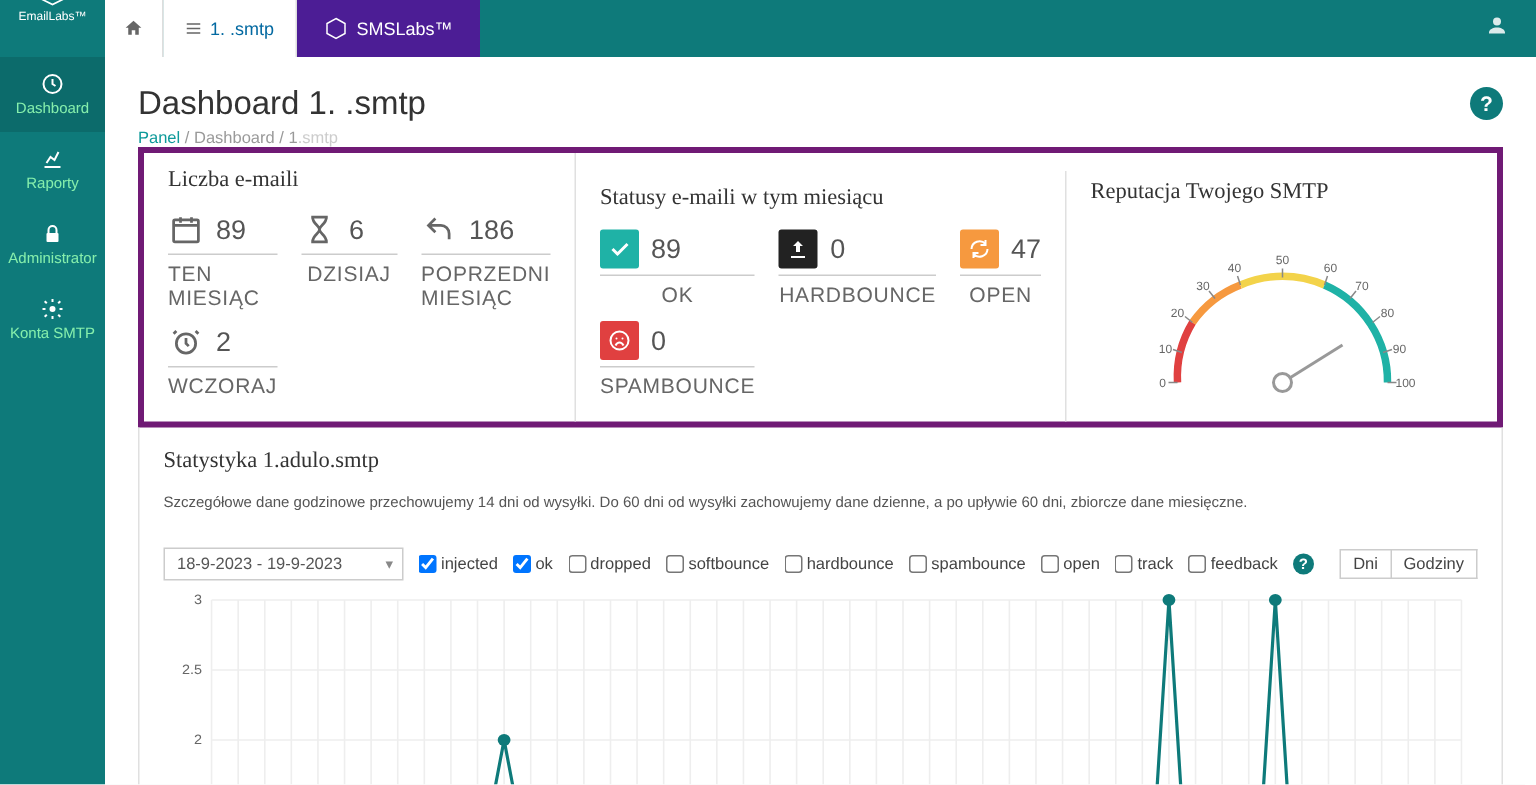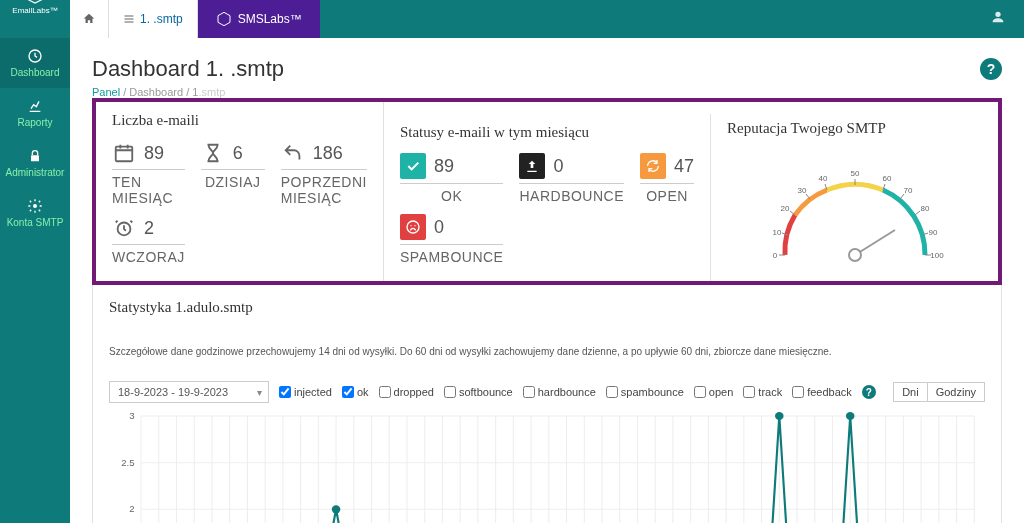--- a/index.html
+++ b/index.html
@@ -32,21 +32,21 @@
 .metric { display: flex; flex-direction: column; align-items: center; }
 .metric-top { display: flex; align-items: center; gap: 8px; border-bottom: 1px solid #ccc; padding-bottom: 4px; width: 100%; justify-content: flex-start; }
 .metric-icon { width: 24px; height: 24px; display: flex; align-items: center; justify-content: center; }
 .metric-icon svg { width: 22px; height: 22px; fill: #666; }
 .metric-box { width: 26px; height: 26px; display: flex; align-items: center; justify-content: center; border-radius: 2px; }
 .metric-box svg { width: 16px; height: 16px; fill: #fff; }
 .metric-num { font-size: 18px; color: #555; }
 .metric-label { font-size: 14px; color: #666; letter-spacing: 0.5px; margin-top: 4px; text-transform: uppercase; }
 .gauge-wrap { display: flex; justify-content: center; padding-top: 6px; }
 .stats-section { border: 1px solid #e0e0e0; border-top: none; padding: 14px 16px 0; }
-.stats-section h3 { font-family: Georgia, serif; font-weight: 400; font-size: 15px; color: #333; margin-bottom: 30px; }
+.stats-section h3 { font-family: Georgia, serif; font-weight: 400; font-size: 15px; color: #333; margin-bottom: 14px; }
 .stats-note { font-size: 10px; color: #555; margin-bottom: 24px; }
 .stats-controls { display: flex; align-items: center; gap: 10px; font-size: 11px; color: #444; margin-bottom: 8px; }
 .date-select { border: 1px solid #ccc; padding: 3px 22px 3px 8px; font-size: 11px; color: #555; background: #fff; height: 22px; display: flex; align-items: center; position: relative; min-width: 160px; }
 .date-select::after { content: "▾"; position: absolute; right: 6px; color: #888; font-size: 10px; }
 .chk { display: flex; align-items: center; gap: 3px; }
 .chk input { width: 12px; height: 12px; }
 .help-sm { width: 14px; height: 14px; border-radius: 50%; background: #0e7a7a; color: #fff; font-size: 10px; font-weight: 700; display: flex; align-items: center; justify-content: center; cursor: pointer; }
 .btn-group { margin-left: auto; display: flex; align-items: center; }
 .btn { border: 1px solid #ccc; background: #fff; font-size: 11px; padding: 3px 8px; cursor: pointer; }
 .btn + .btn { border-left: none; }

